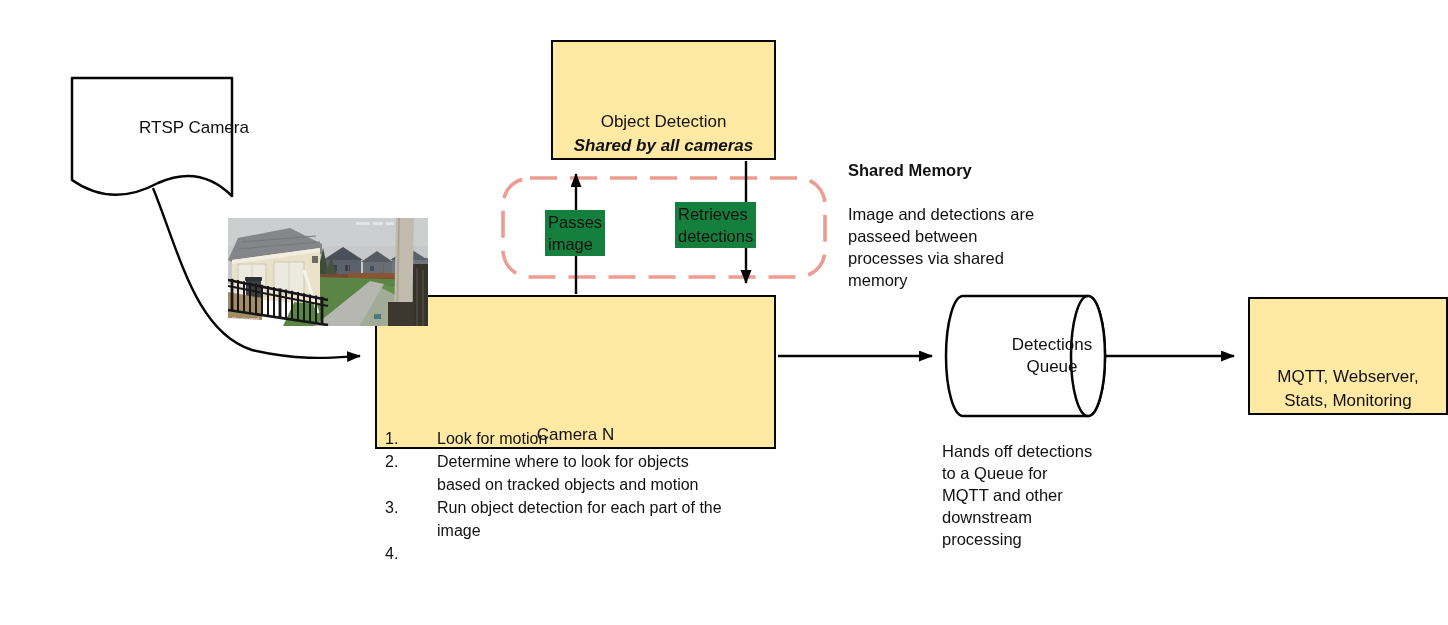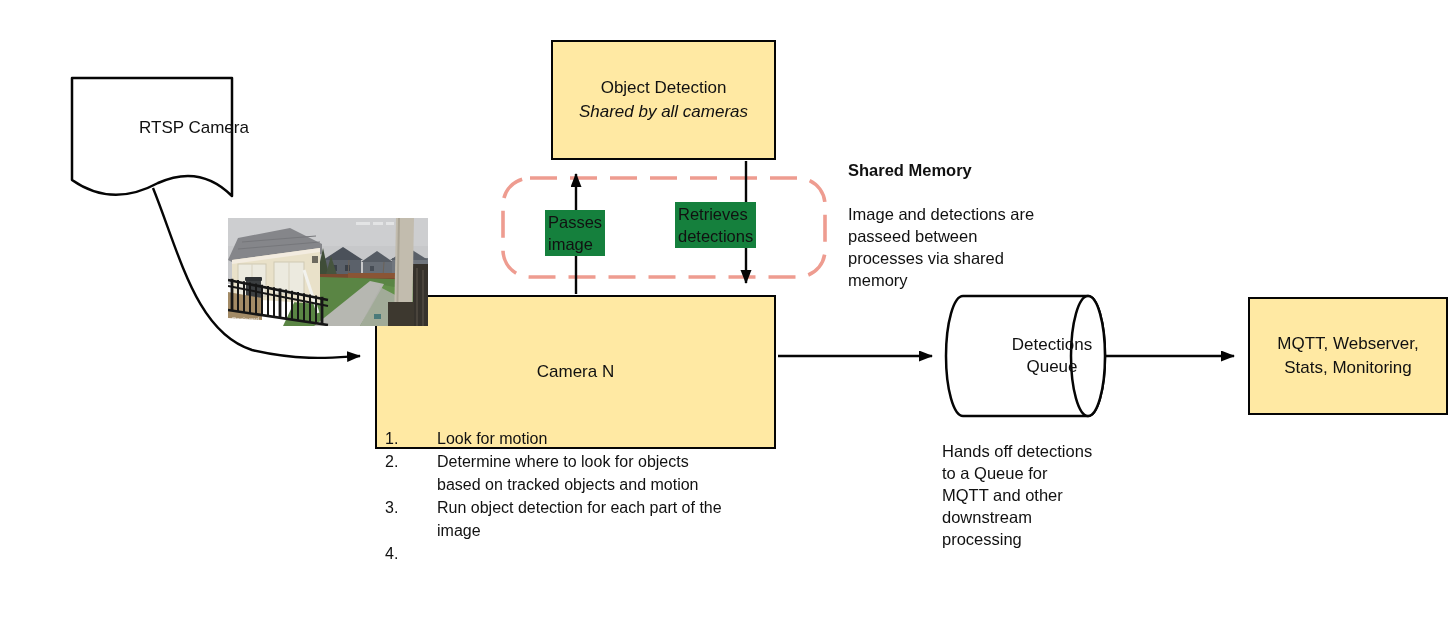--- a/index.html
+++ b/index.html
@@ -4,24 +4,24 @@
 <style>
   html,body{margin:0;padding:0;background:#fff;}
   #canvas{
     position:relative;width:1448px;height:625px;background:#ffffff;overflow:hidden;
     font-family:"Liberation Sans","DejaVu Sans",sans-serif;color:#111;
   }
   svg{display:block;}
   #wires{position:absolute;left:0;top:0;z-index:1;}
   .node{
     position:absolute;background:#FFE9A3;border:2px solid #050505;
-    display:flex;align-items:center;justify-content:center;flex-direction:column;
+    display:flex;align-items:center;justify-content:flex-end;flex-direction:column;
     box-sizing:border-box;text-align:center;font-size:17px;line-height:24px;z-index:2;
   }
-  .node .subtitle{font-style:italic;}
+  .node .subtitle{font-style:italic;font-weight:bold;}
   .shape-label{
     position:absolute;display:flex;align-items:center;justify-content:center;
     text-align:center;font-size:17px;line-height:23px;z-index:2;white-space:pre-line;padding-left:42px;
   }
   .note{
     position:absolute;font-size:16.5px;line-height:22px;white-space:pre-line;z-index:2;
   }
   .note-title{font-weight:bold;}
   .edge-label{
     position:absolute;font-size:16.5px;line-height:22px;white-space:pre-line;

